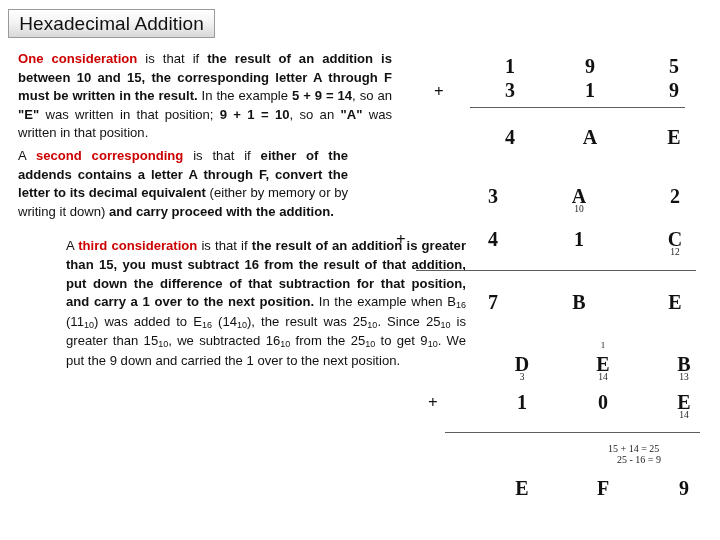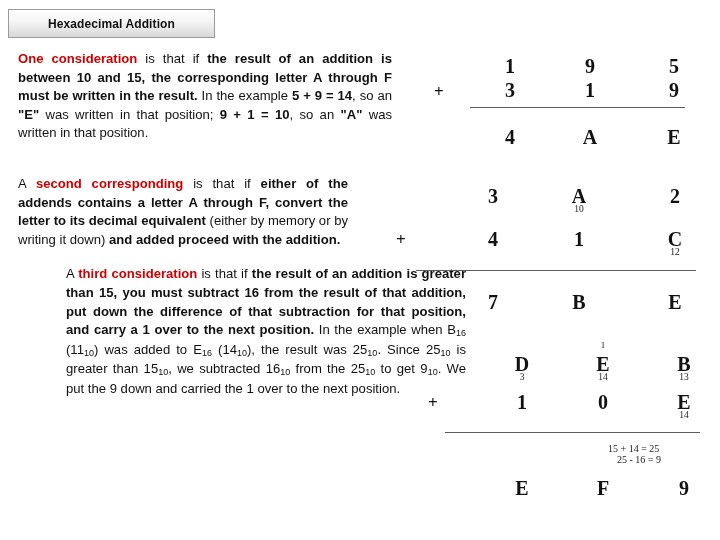--- a/index.html
+++ b/index.html
@@ -25,42 +25,42 @@
     width: 207px;
     height: 29px;
     box-sizing: border-box;
     border: 1px solid #9a9a9a;
     background: linear-gradient(to bottom, #ffffff 0%, #f4f4f4 45%, #d8d8d8 100%);
     display: flex;
     align-items: center;
     justify-content: center;
   }
   #title-box .title-text {
-    font-size: 12px;
-    font-weight: bold;
+    font-size: 19px;
+    font-weight: normal;
     letter-spacing: 0.1px;
     color: #111111;
     white-space: nowrap;
   }
 
   
   #text-column {
     position: absolute;
     left: 18px;
     top: 50px;
     width: 400px;
   }
   .para {
     text-align: justify;
     font-size: 13.1px;
     line-height: 18.6px;
     color: #111111;
     margin: 0;
   }
-  .para.p1 { width: 374px; margin-bottom: 32px; }
+  .para.p1 { width: 374px; margin-bottom: 4px; }
   .para.p2 { width: 330px; margin-bottom: 16px; }
   .para.p3 { width: 400px; margin-left: 48px; }
 
   .b  { font-weight: bold; }
   .n  { font-weight: normal; }
   .red { color: #cc0000; font-weight: bold; }
   sub.sml {
     font-size: 9px;
     vertical-align: baseline;
     position: relative;
@@ -124,21 +124,21 @@
 <body>
 
 <div id="title-box">
   <span class="title-text">Hexadecimal Addition</span>
 </div>
 
 <div id="text-column">
 
   <p class="para p1"><span class="red">One consideration</span><span class="n"> is that if </span><span class="b">the result of an addition is between 10 and 15, the corresponding letter A through F must be written in the result.</span><span class="n"> In the example </span><span class="b">5 + 9 = 14</span><span class="n">, so an </span><span class="b">"E"</span><span class="n"> was written in that position; </span><span class="b">9 + 1 = 10</span><span class="n">, so an </span><span class="b">"A"</span><span class="n"> was written in that position.</span></p>
 
-  <p class="para p2"><span class="n">A </span><span class="red">second corresponding</span><span class="n"> is that if </span><span class="b">either of the addends contains a letter A through F, convert the letter to its decimal equivalent</span><span class="n"> (either by memory or by writing it down)</span><span class="b"> and added proceed with the addition.</span></p>
+  <p class="para p2"><span class="n">A </span><span class="red">second corresponding</span><span class="n"> is that if </span><span class="b">either of the addends contains a letter A through F, convert the letter to its decimal equivalent</span><span class="n"> (either by memory or by writing it down)</span><span class="b"> and carry proceed with the addition.</span></p>
 
   <p class="para p3"><span class="n">A </span><span class="red">third consideration</span><span class="n"> is that if </span><span class="b">the result of an addition is greater than 15, you must subtract 16 from the result of that addition, put down the difference of that subtraction for that position, and carry a 1 over to the next position.</span><span class="n"> In the example when B</span><sub class="sml">16</sub><span class="n"> (11</span><sub class="sml">10</sub><span class="n">) was added to E</span><sub class="sml">16</sub><span class="n"> (14</span><sub class="sml">10</sub><span class="n">), the result was 25</span><sub class="sml">10</sub><span class="n">. Since 25</span><sub class="sml">10</sub><span class="n"> is greater than 15</span><sub class="sml">10</sub><span class="n">, we subtracted 16</span><sub class="sml">10</sub><span class="n"> from the 25</span><sub class="sml">10</sub><span class="n"> to get 9</span><sub class="sml">10</sub><span class="n">. We put the 9 down and carried the 1 over to the next position.</span></p>
 
 </div>
 
 <div class="math-block">
   <span class="math-plus" style="left:434px; top:82px;">+</span>
 
   <span class="digit" style="left:497px; top:55px;">1</span>
   <span class="digit" style="left:577px; top:55px;">9</span>

